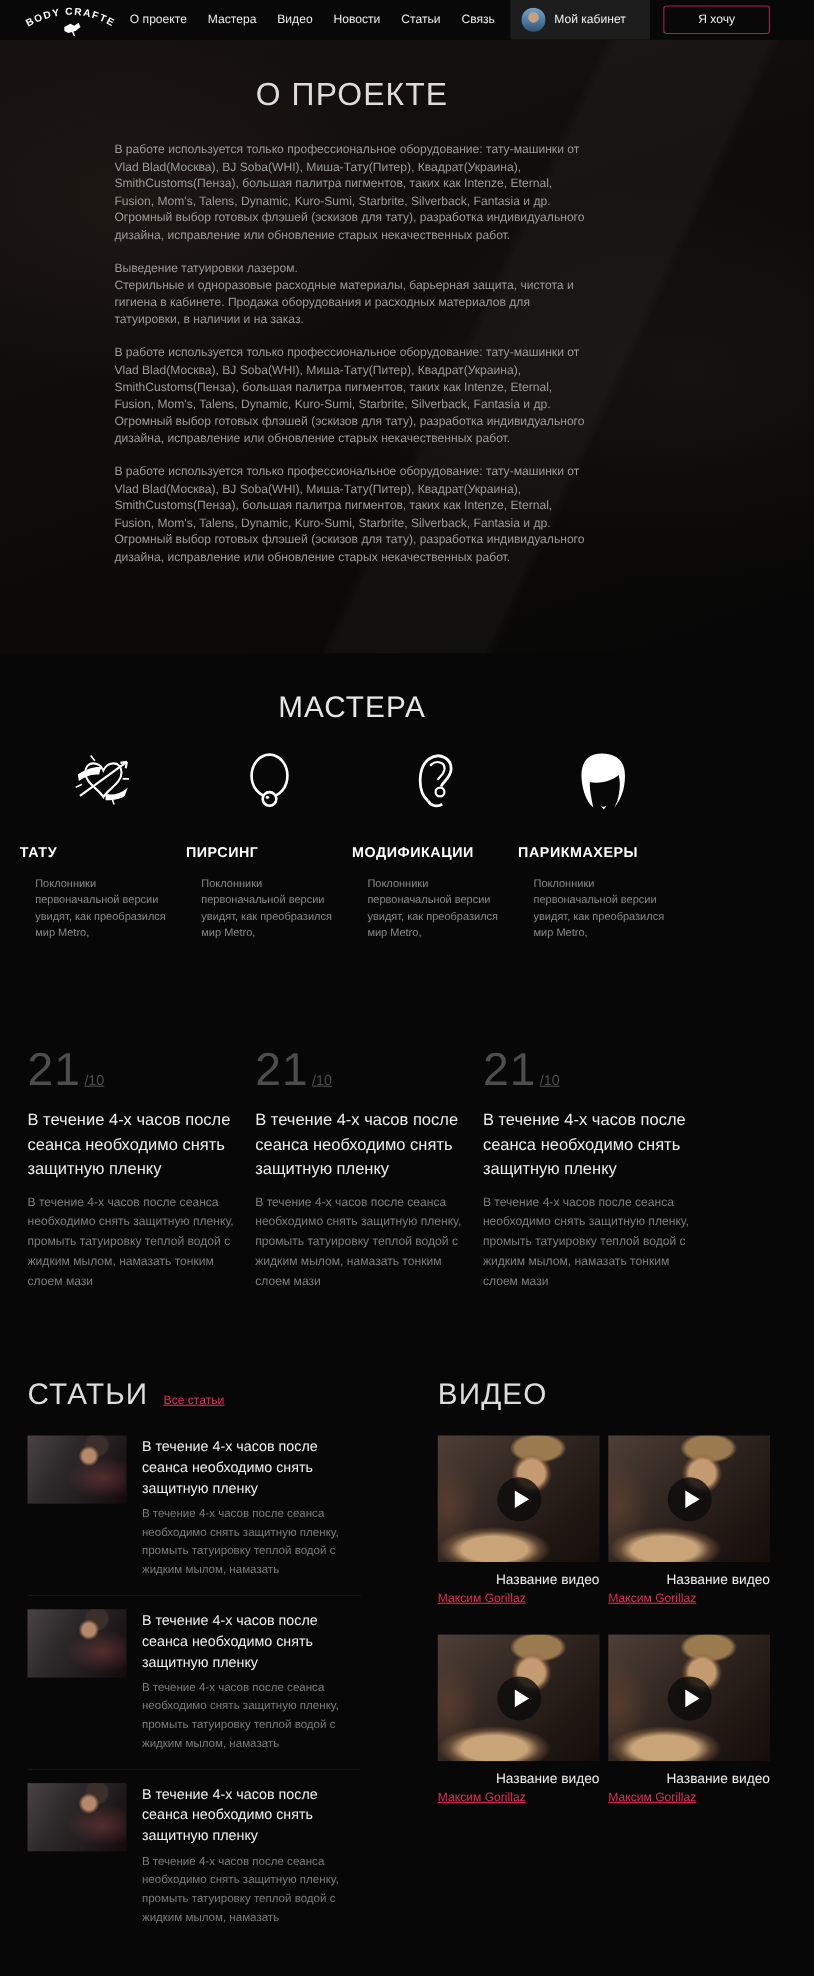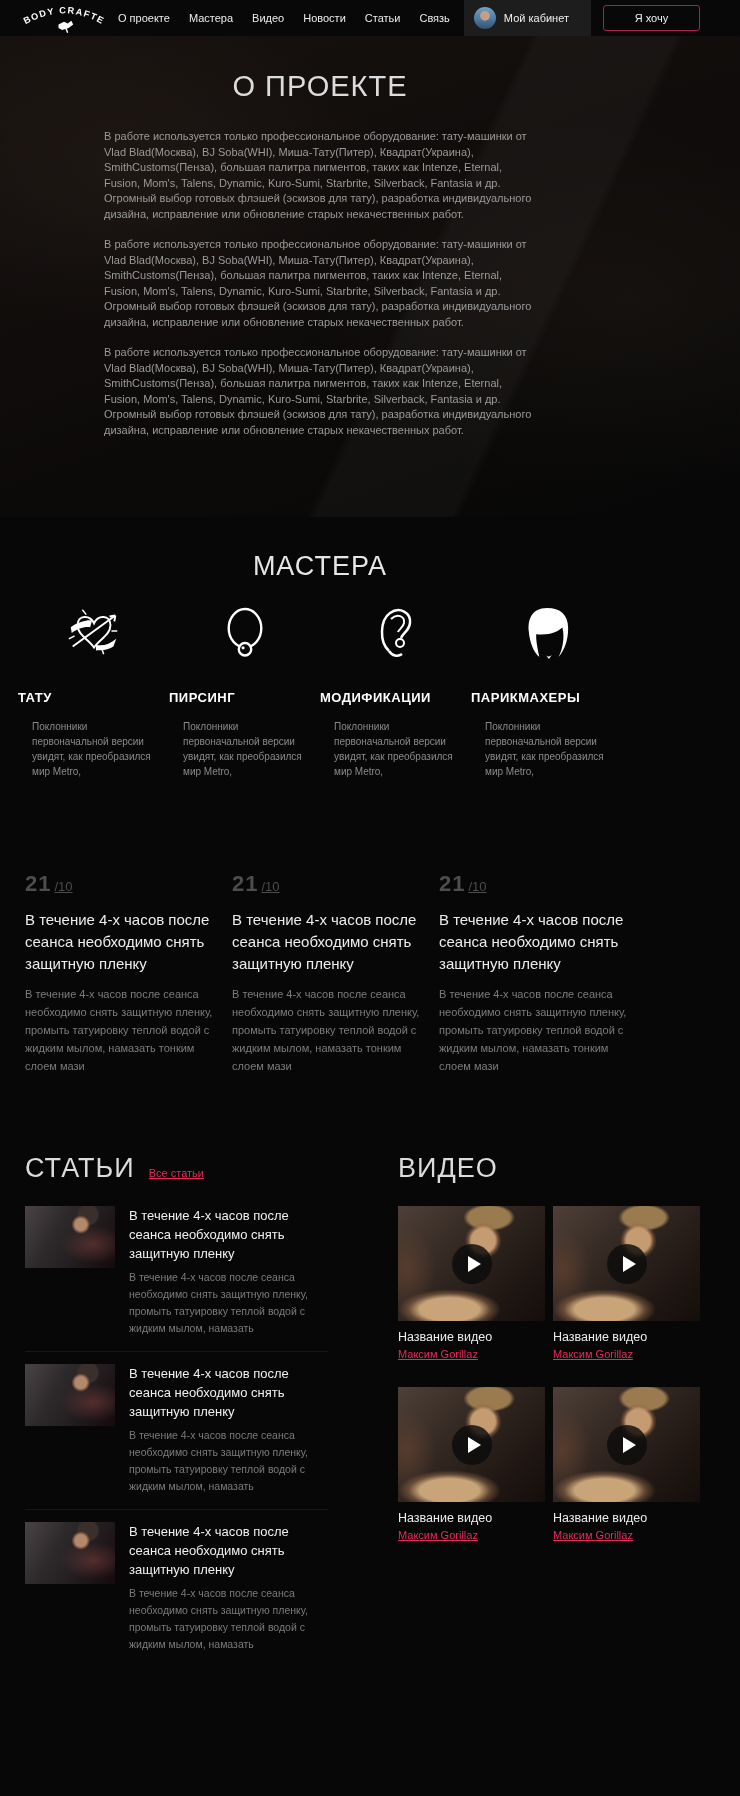--- a/index.html
+++ b/index.html
@@ -66,21 +66,21 @@
   }
   .masters-grid { display:flex; width:604px; margin-left:18px; }
   .master { width:151px; text-align:left; }
   .micon { height:58px; display:flex; align-items:center; justify-content:center; margin-bottom:28px; }
   .mlabel { font-size:13px; font-weight:bold; letter-spacing:0.5px; color:#ffffff; margin-bottom:14px; }
   .mdesc { font-size:10px; line-height:15px; color:#8a8a8a; padding:0 14px; }
 
   
   .news-grid { display:flex; gap:14px; margin-left:25px; }
   .news-item { width:193px; }
-  .nday { font-size:22px; font-weight:bold; color:#4d4d4d; letter-spacing:1px; }
+  .nday { font-size:42px; font-weight:normal; color:#4d4d4d; letter-spacing:1px; }
   .nmon { font-size:13px; color:#4d4d4d; margin-left:3px;text-decoration:underline; }
   .news-item h3 { margin-top:12px; font-size:15px; font-weight:400; line-height:22px; color:#ededed; }
   .news-item p { margin-top:10px; font-size:11px; line-height:18px; color:#7c7c7c; }
   .all-news-row { width:640px; text-align:center; margin-top:22px; }
   .pink-link { color:#e72a5a; font-size:12px; text-decoration:underline; cursor:pointer; }
 
   
   .content-cols { display:flex; margin:78px 0 0 25px; }
   .col-articles { width:303px; }
   .sec-head { display:flex; align-items:baseline; margin-bottom:22px; }
@@ -116,21 +116,21 @@
   }
   .play {
     position:absolute; left:50%; top:50%; width:40px; height:40px;
     margin:-20px 0 0 -20px; border-radius:50%; background:rgba(12,12,12,0.82);
   }
   .play::after {
     content:""; position:absolute; left:16px; top:12px;
     border-left:13px solid #ffffff; border-top:8px solid rgba(0,0,0,0);
     border-bottom:8px solid rgba(0,0,0,0);
   }
-  .vtitle { margin-top:9px; font-size:12.5px; color:#eeeeee; }
+  .vtitle { margin-top:9px; font-size:12.5px; color:#eeeeee;text-align:right; }
   .vauthor { display:inline-block; margin-top:4px; font-size:11px; }
 </style>
 </head>
 <body>
 
 <header>
   <div class="logo">
     <svg width="100" height="34" viewBox="0 0 100 34">
       <defs>
           <path id="arc" d="M8,24 Q50,0 92,24" fill="none"></path>
@@ -157,20 +157,22 @@
     <span class="cab-label">Мой кабинет</span>
   </div>
   <button class="cta header-cta">Я хочу</button>
 </header>
 
 <section class="hero">
   <div class="container">
     <h1>О ПРОЕКТЕ</h1>
     <p>В работе используется только профессиональное оборудование: тату-машинки от Vlad Blad(Москва), BJ Soba(WHI), Миша-Тату(Питер), Квадрат(Украина), SmithCustoms(Пенза), большая палитра пигментов, таких как Intenze, Eternal, Fusion, Mom's, Talens, Dynamic, Kuro-Sumi, Starbrite, Silverback, Fantasia и др.
 Огромный выбор готовых флэшей (эскизов для тату), разработка индивидуального дизайна, исправление или обновление старых некачественных работ.</p>
+    <p>Выведение татуировки лазером.
+Стерильные и одноразовые расходные материалы, барьерная защита, чистота и гигиена в кабинете. Продажа оборудования и расходных материалов для татуировки, в наличии и на заказ.</p>
     <p>В работе используется только профессиональное оборудование: тату-машинки от Vlad Blad(Москва), BJ Soba(WHI), Миша-Тату(Питер), Квадрат(Украина), SmithCustoms(Пенза), большая палитра пигментов, таких как Intenze, Eternal, Fusion, Mom's, Talens, Dynamic, Kuro-Sumi, Starbrite, Silverback, Fantasia и др.
 Огромный выбор готовых флэшей (эскизов для тату), разработка индивидуального дизайна, исправление или обновление старых некачественных работ.</p>
     <p>В работе используется только профессиональное оборудование: тату-машинки от Vlad Blad(Москва), BJ Soba(WHI), Миша-Тату(Питер), Квадрат(Украина), SmithCustoms(Пенза), большая палитра пигментов, таких как Intenze, Eternal, Fusion, Mom's, Talens, Dynamic, Kuro-Sumi, Starbrite, Silverback, Fantasia и др.
 Огромный выбор готовых флэшей (эскизов для тату), разработка индивидуального дизайна, исправление или обновление старых некачественных работ.</p>
   </div>
 </section>
 
 <section class="masters">
   <div class="container">
     <h2>МАСТЕРА</h2>

